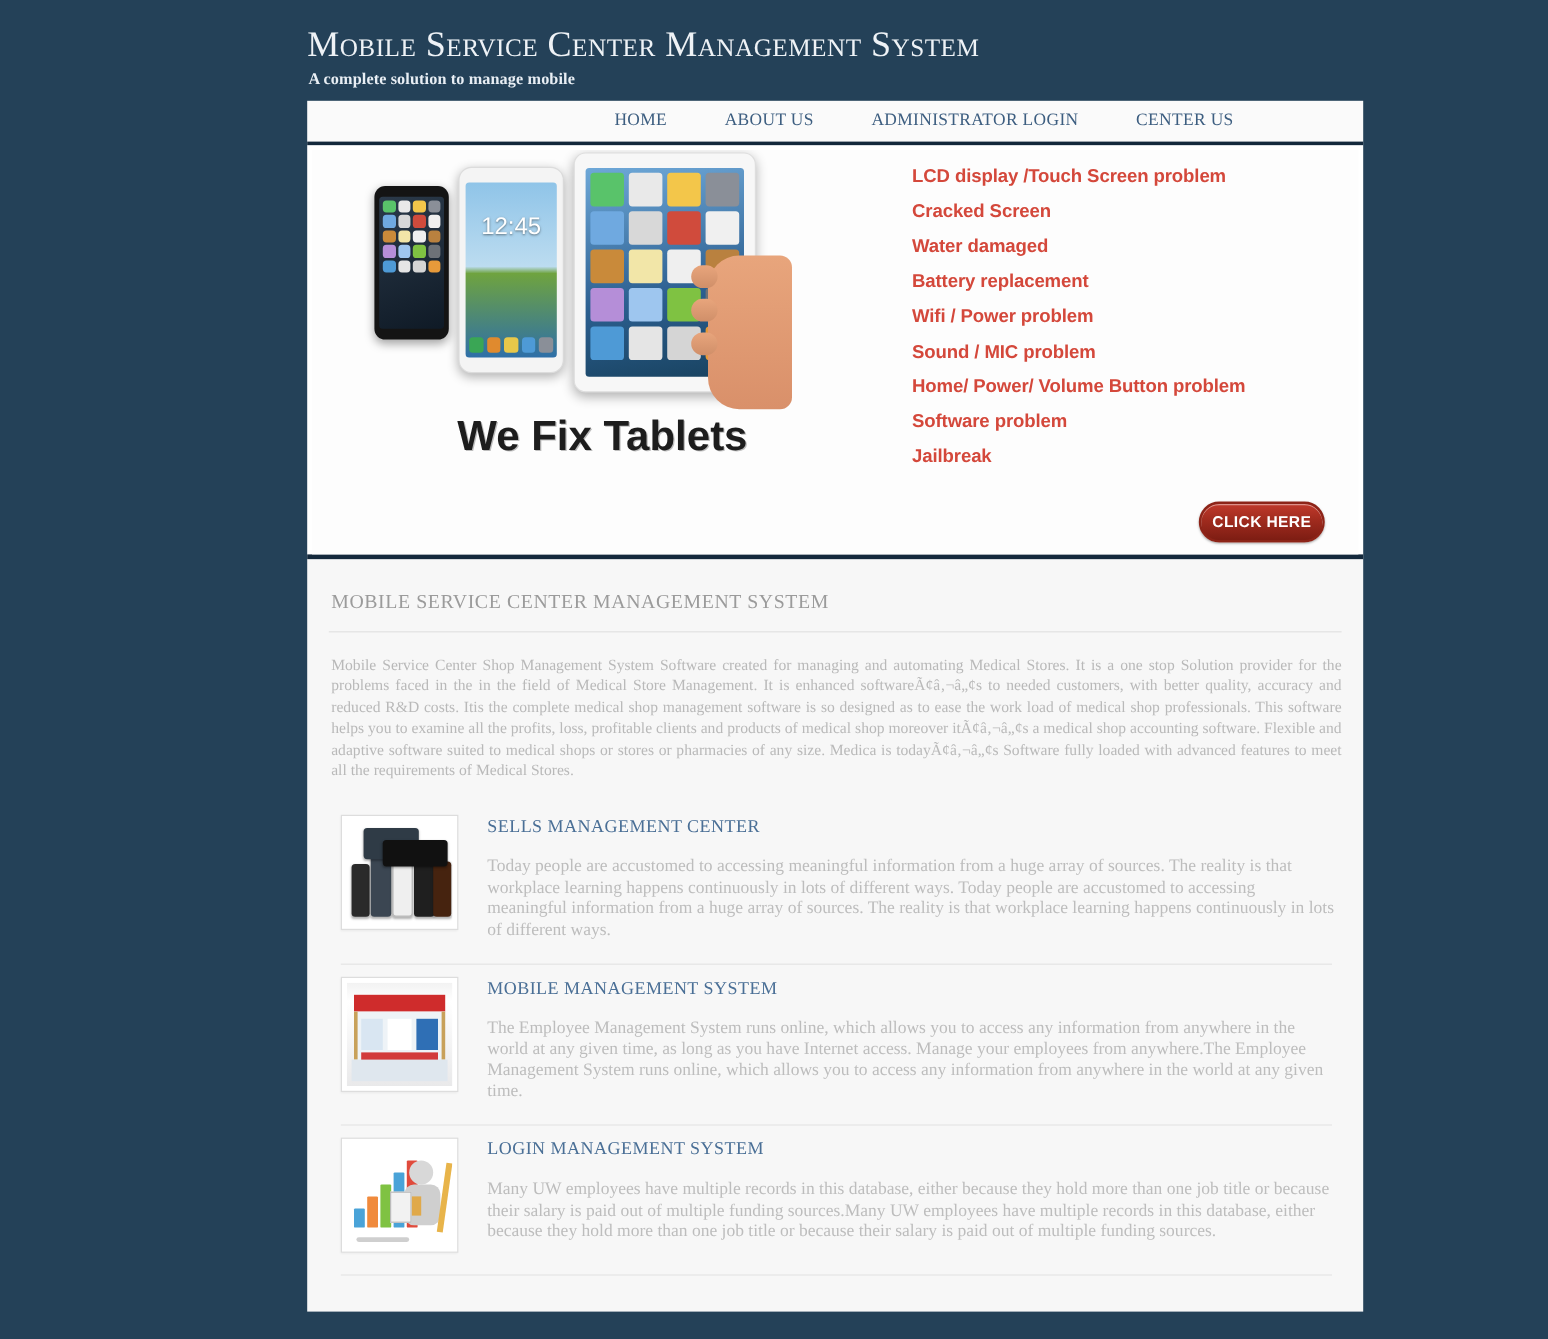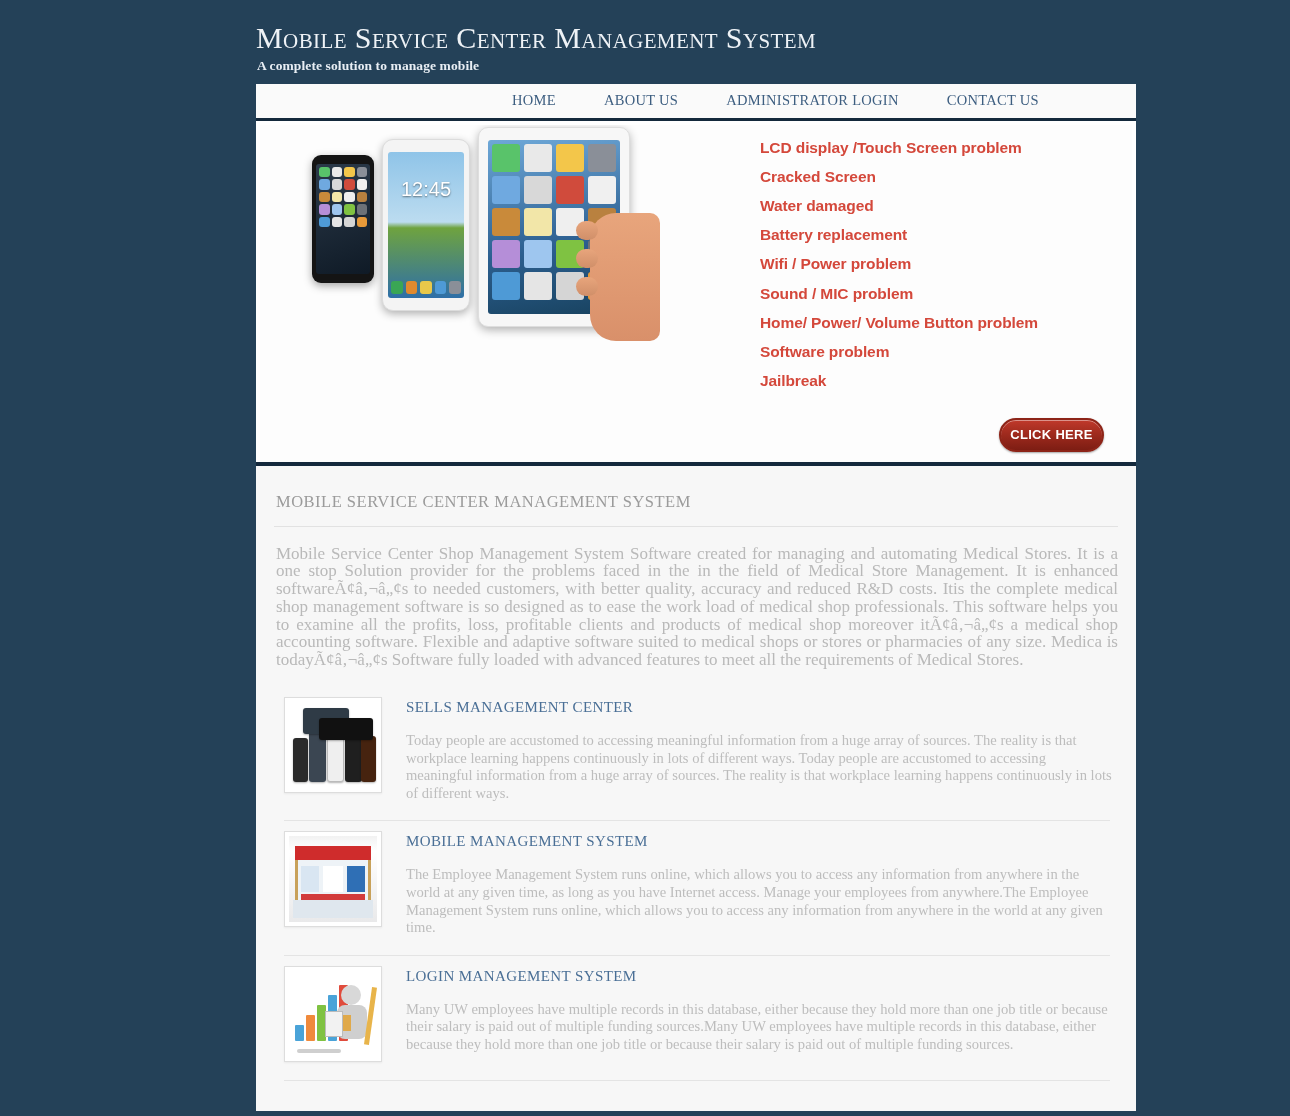--- a/index.html
+++ b/index.html
@@ -166,21 +166,21 @@
     font-family: "Liberation Serif", serif;
     font-size: 16.5px;
     color: #9b9b9b;
     letter-spacing: 0.5px;
     margin: 0 0 14px 2px;
     font-weight: normal;
   }
   .rule { border: 0; border-top: 1px solid #e2e2e2; margin: 0 0 18px 0; }
   .intro {
     font-family: "Liberation Serif", serif;
-    font-size: 17px;
+    font-size: 13px;
     line-height: 17.8px;
     color: #b9b9b9;
     margin: 0 0 18px 2px;
     text-align: justify;
     width: 842px;
   }
 
   .feature { display: flex; padding: 10px 0 14px 10px; }
   .feature-thumb {
     width: 98px; height: 96px;
@@ -230,21 +230,21 @@
   <div class="site-header">
     <h1 class="site-title">Mobile Service Center Management System</h1>
     <div class="site-tagline">A complete solution to manage mobile</div>
   </div>
 
   <div class="nav-wrap">
     <ul class="nav-list" id="nav-list">
         <li class="nav-item">HOME</li>
         <li class="nav-item">ABOUT US</li>
         <li class="nav-item">ADMINISTRATOR LOGIN</li>
-        <li class="nav-item">CONTACT US</li>
+        <li class="nav-item">CENTER US</li>
       </ul>
   </div>
 
   <div class="banner-wrap">
     <div class="banner">
 
       <div class="banner-left">
 
         <div class="dev phone-black">
           <div class="screen-black" id="sb-icons">
@@ -309,20 +309,21 @@
             </div>
         </div>
 
         <div class="dev hand">
           <i style="top:8px"></i>
             <i style="top:36px"></i>
             <i style="top:64px"></i>
         </div>
 
         <div class="banner-headline">
+          <div>We Fix Tablets</div>
         </div>
       </div>
 
       <div class="banner-right">
         <div id="svc-list">
             <div class="svc-line">LCD display /Touch Screen problem</div>
             <div class="svc-line">Cracked Screen</div>
             <div class="svc-line">Water damaged</div>
             <div class="svc-line">Battery replacement</div>
             <div class="svc-line">Wifi / Power problem</div>

